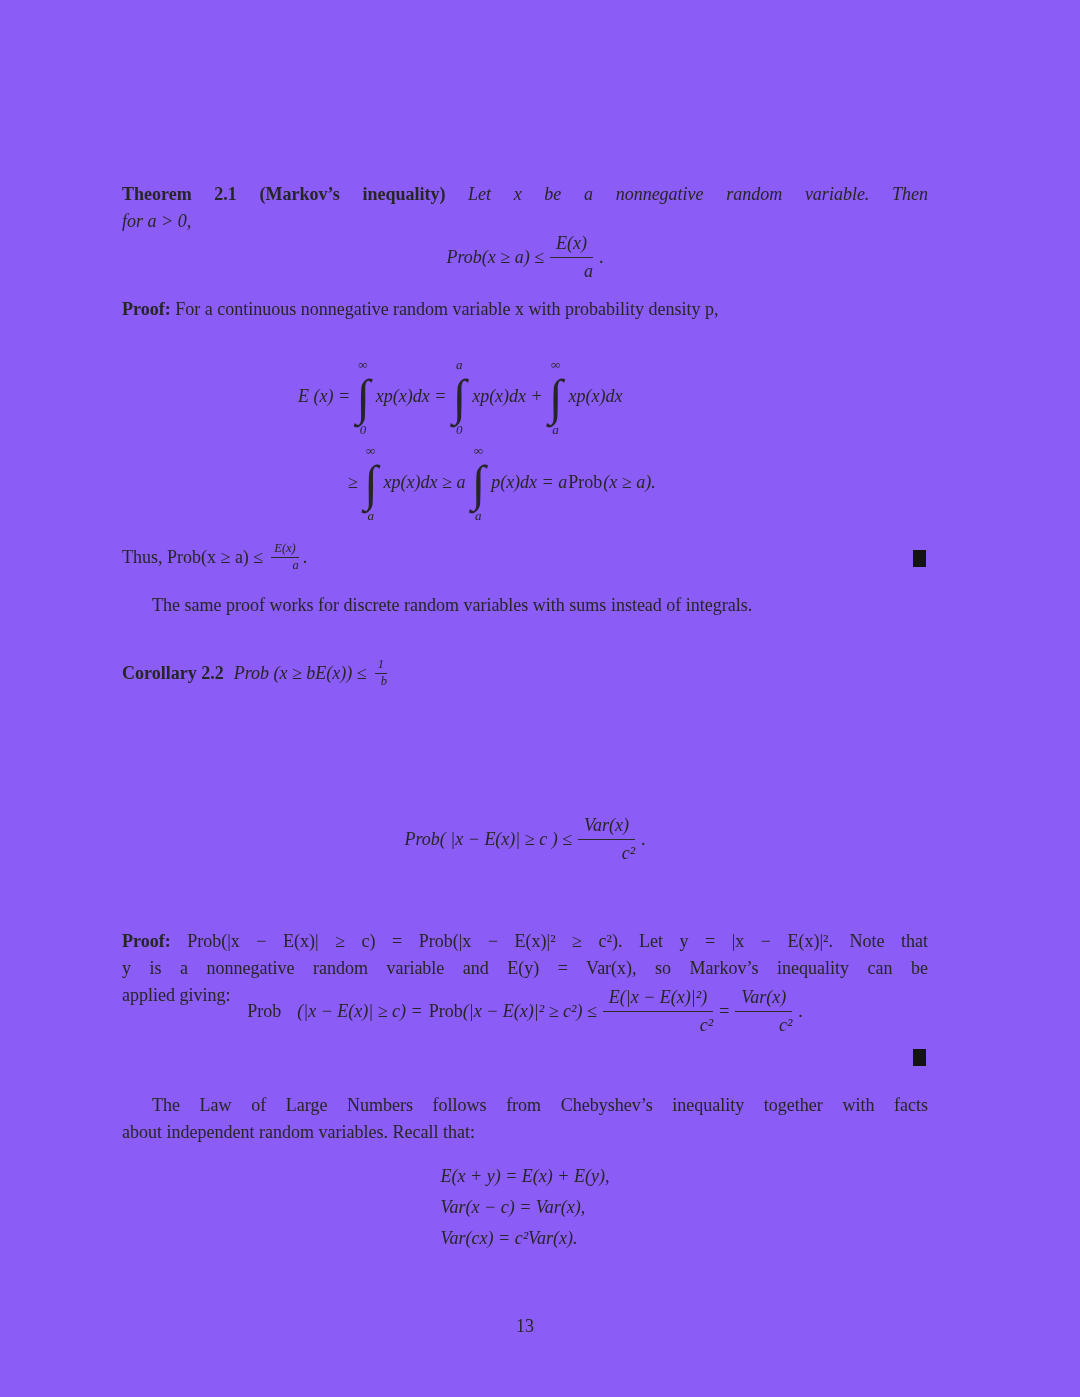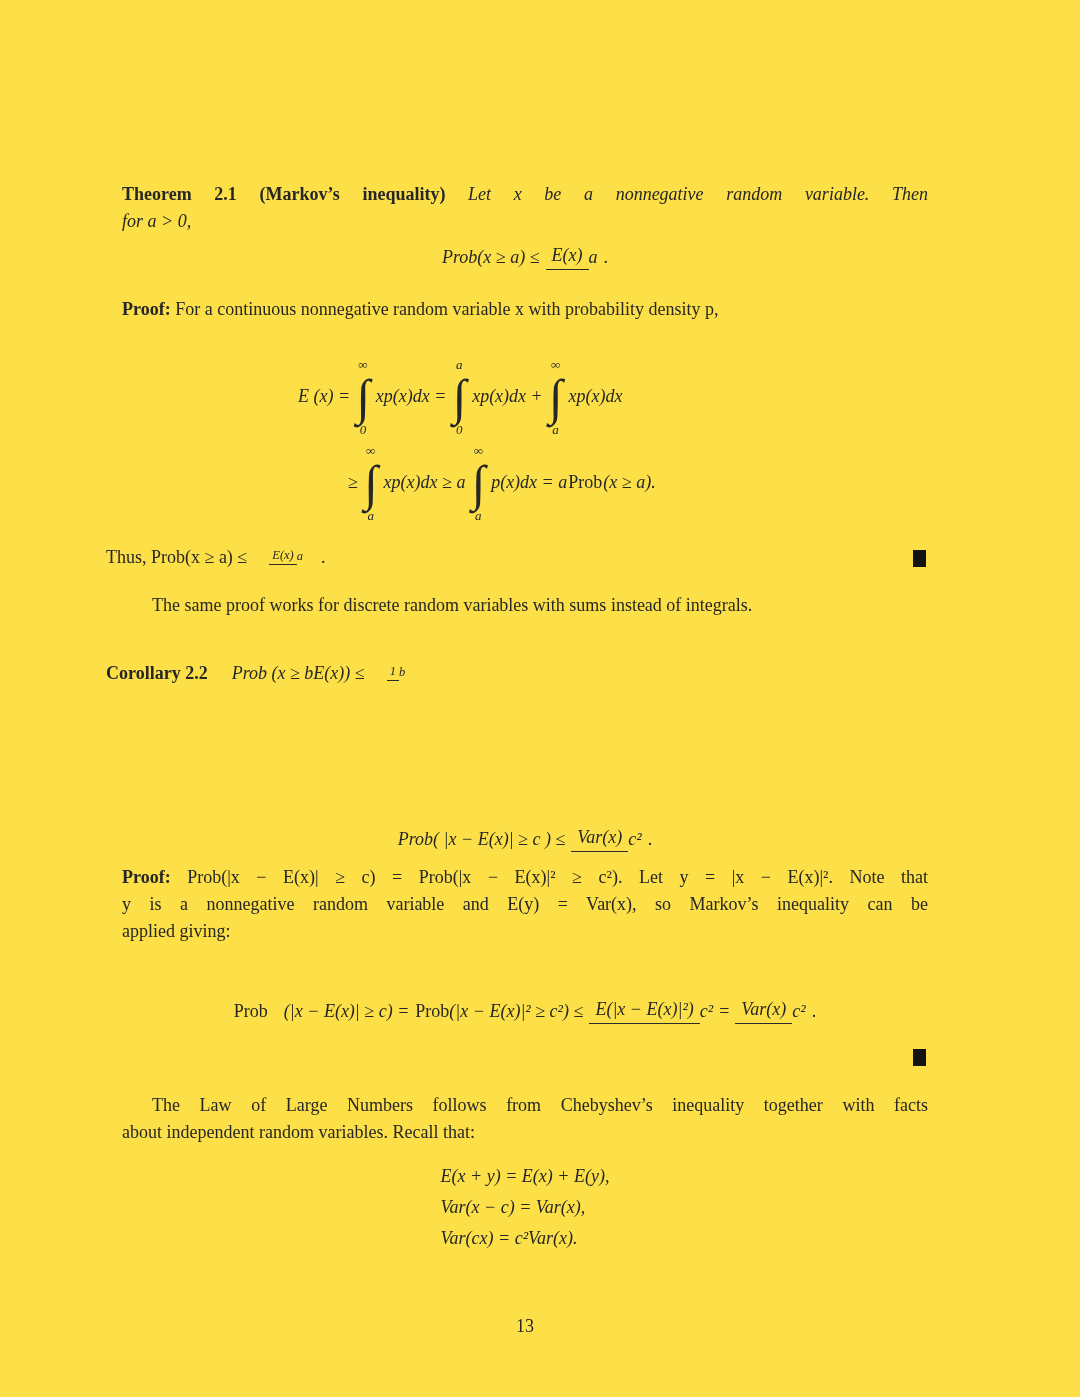--- a/index.html
+++ b/index.html
@@ -1,20 +1,20 @@
 <!DOCTYPE html>
 <html><head>
 <meta charset="utf-8">
 <style>
   * { margin:0; padding:0; box-sizing:border-box; }
   html,body { background:#ffffff; }
   .page {
     position:relative;
     width:1080px; height:1397px;
-    background:#fde047;
+    background:#8b5cf6;
     color:#262626;
     font-family:"Liberation Serif","DejaVu Serif",serif;
     font-size:18px;
     overflow:hidden;
   }
   .blk { position:absolute; left:122px; width:806px; line-height:27px; }
   .line { display:block; }
   .just { text-align:justify; text-align-last:justify; }
   .indent { text-indent:30px; }
   .it { font-style:italic; }
@@ -22,38 +22,38 @@
   .mi { font-style:italic; }
   .mr { font-style:normal; }
   
   .display {
     position:absolute; left:122px; width:806px;
     display:flex; justify-content:center; align-items:center;
     line-height:1.25;
   }
   .display > span { margin:0 3px; }
   
-  .frac { display:inline-flex; flex-direction:row; align-items:flex-start; line-height:1.25; margin:0 5px; }
+  .frac { display:inline-flex; flex-direction:column; align-items:flex-end; line-height:1.25; margin:0 5px; }
   .frac .num { padding:0 6px 2px; border-bottom:1.5px solid #2a2a2a; }
   .frac .den { padding-top:2px; }
   .frac.small { font-size:12.5px; line-height:1.1; margin:0 4px; }
   .frac.small .num { padding:0 3px 1px; border-bottom:1px solid #2a2a2a; }
   .frac.small .den { padding-top:1px; }
   
   .eqline {
     position:absolute;
     display:flex; align-items:center;
     line-height:1.2;
   }
   .eqline > span { margin:0 3px; }
   .intgrp { display:inline-flex; flex-direction:column; align-items:center; margin:0 7px; }
   .isign { font-size:50px; line-height:52px; font-style:normal; }
   .ilim { font-size:13px; line-height:13px; font-style:italic; }
   
-  .row { position:absolute; left:106px; width:806px; display:flex; align-items:center;gap:14px; }
+  .row { position:absolute; left:122px; width:806px; display:flex; align-items:center; }
   .row > span { margin-right:4px; }
   .qed { position:absolute; width:13px; height:17px; background:#141414; }
   .recall-wrap { position:absolute; left:122px; width:806px; text-align:center; }
   .recall { display:inline-block; text-align:left; line-height:31px; }
   .pagenum { position:absolute; left:122px; width:806px; text-align:center; }
 </style>
 </head>
 <body>
 
 <div class="page">
@@ -149,21 +149,21 @@
 
   <div class="display" style="top:810px; height:58px">
     <span class="mi">Prob( |x − E(x)| ≥ c ) ≤</span>
     <span class="frac">
       <span class="num mi">Var(x)</span>
       <span class="den mi">c²</span>
     </span>
     <span class="mr">.</span>
   </div>
 
-  <div class="blk" style="top:864px">
+  <div class="blk" style="top:928px">
     <div class="line just">
       <span class="bold">Proof:</span>
       <span>Prob(|x − E(x)| ≥ c) = Prob(|x − E(x)|² ≥ c²). Let y = |x − E(x)|². Note that</span>
     </div>
     <div class="line just">y is a nonnegative random variable and E(y) = Var(x), so Markov’s inequality can be</div>
     <div class="line">applied giving:</div>
   </div>
 
   <div class="display" style="top:980px; height:62px">
     <span class="mr" style="margin-right:0">Prob</span>

